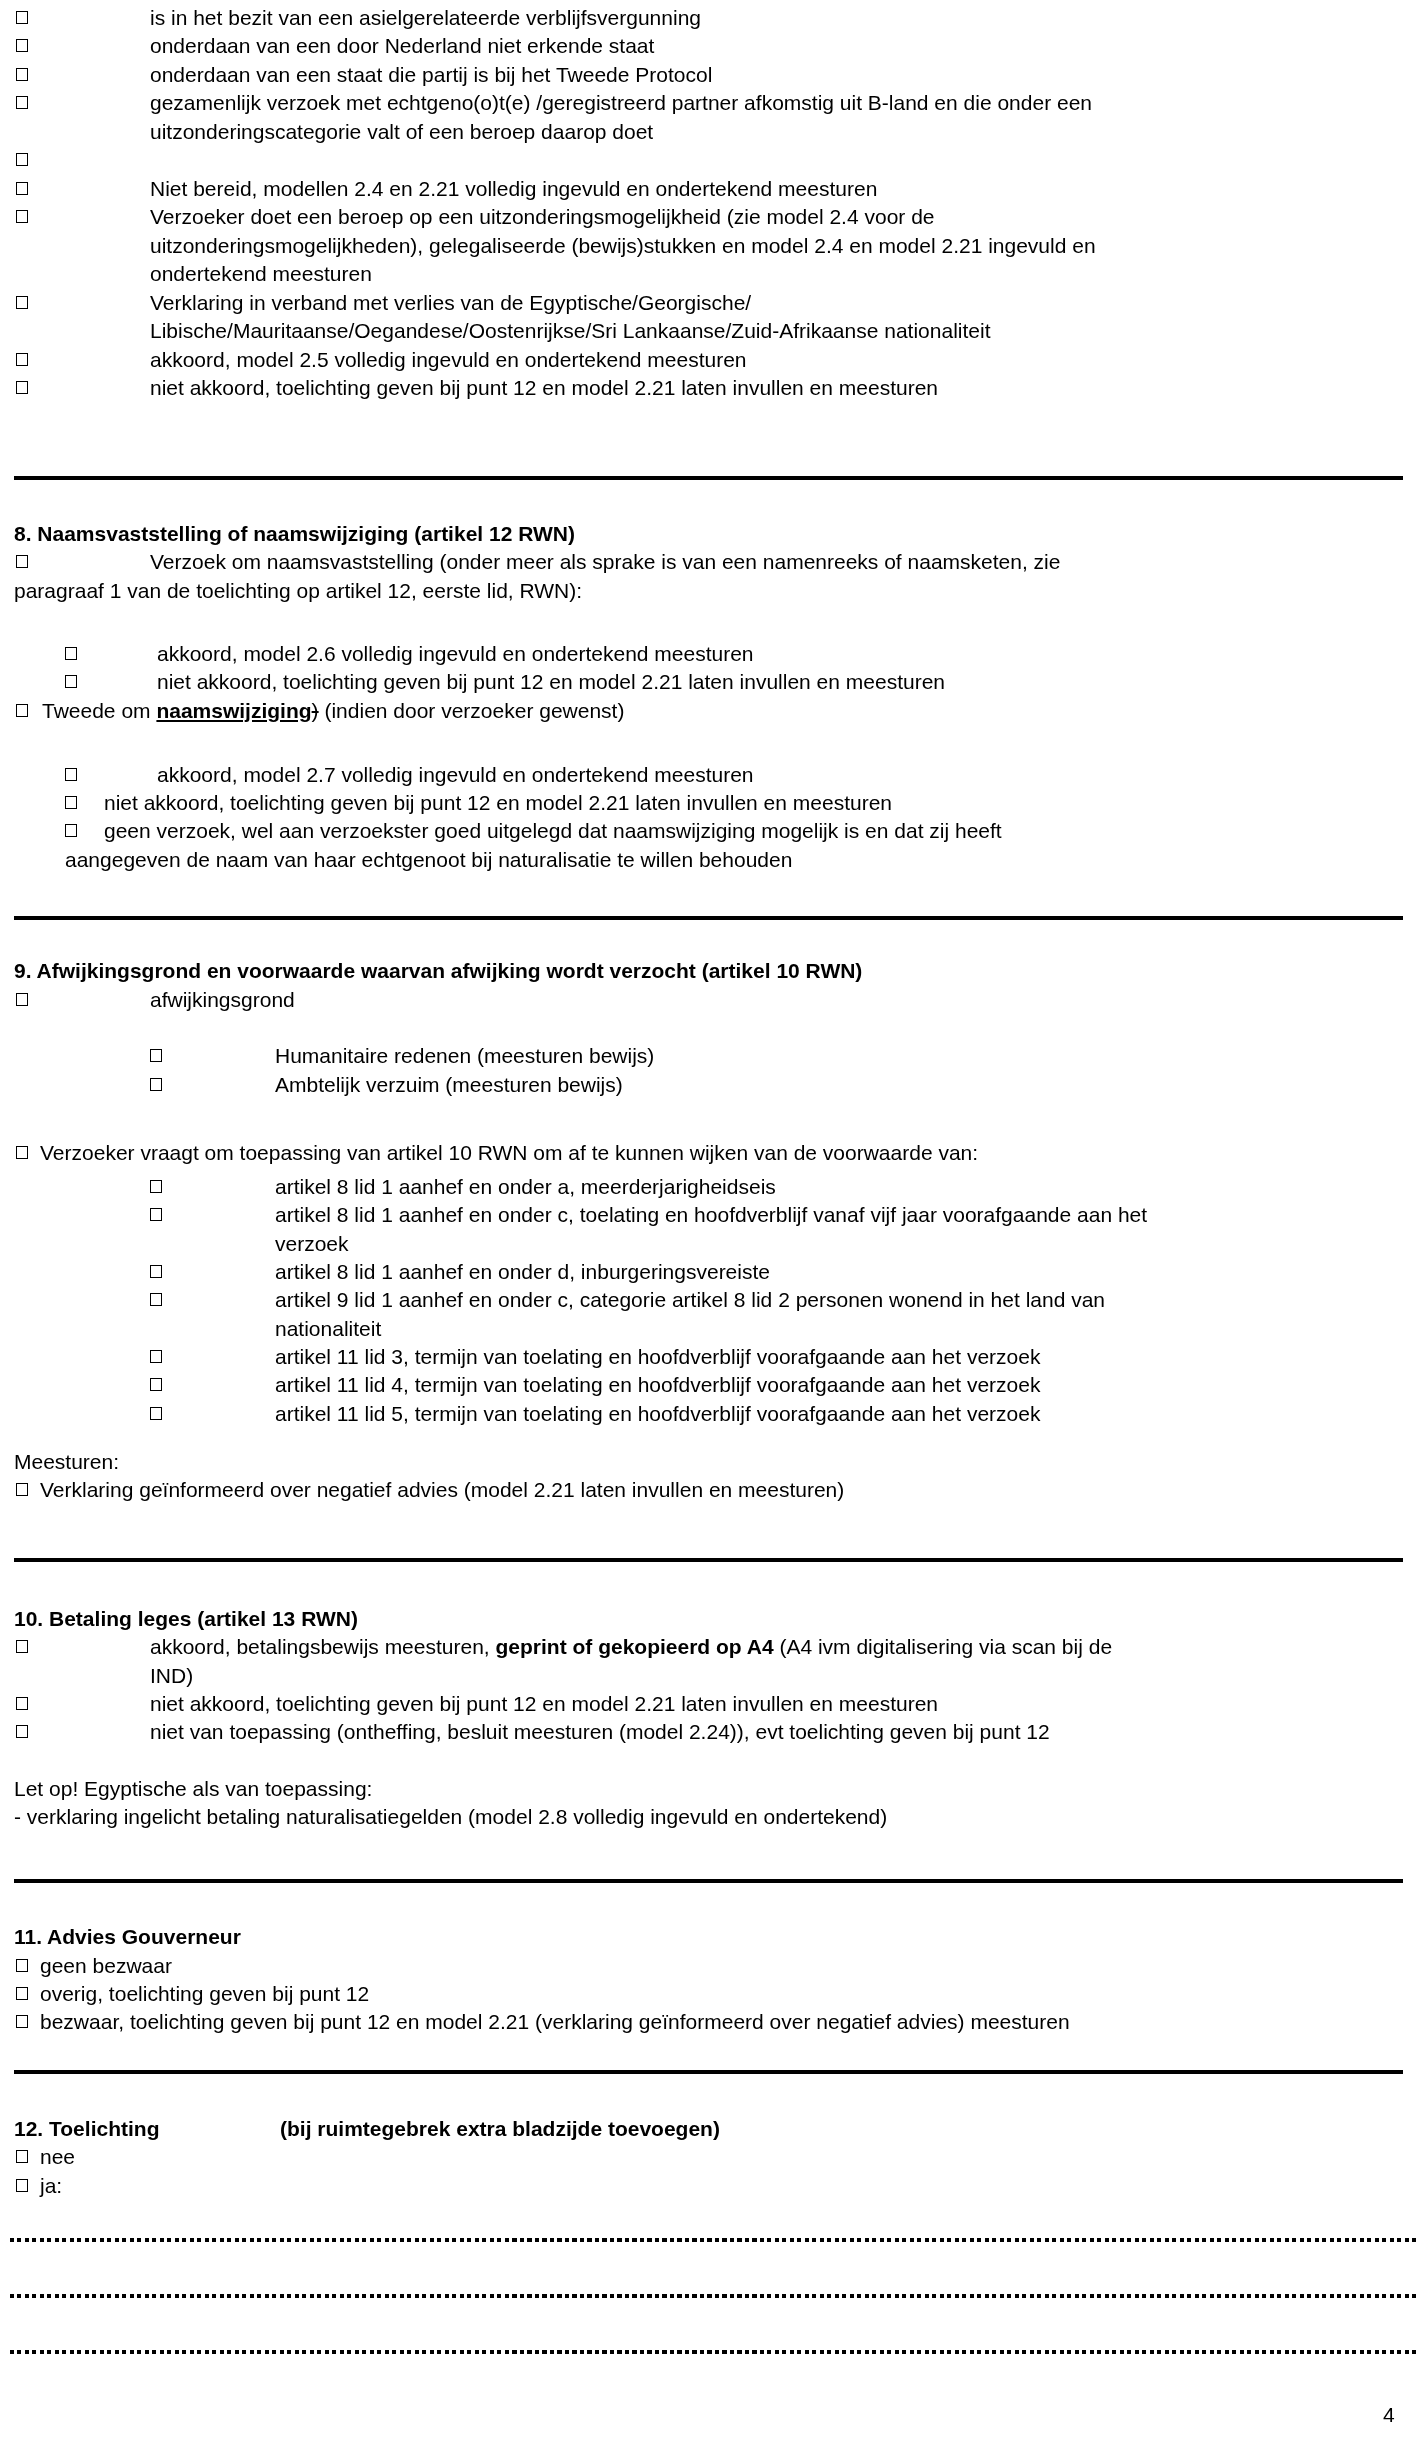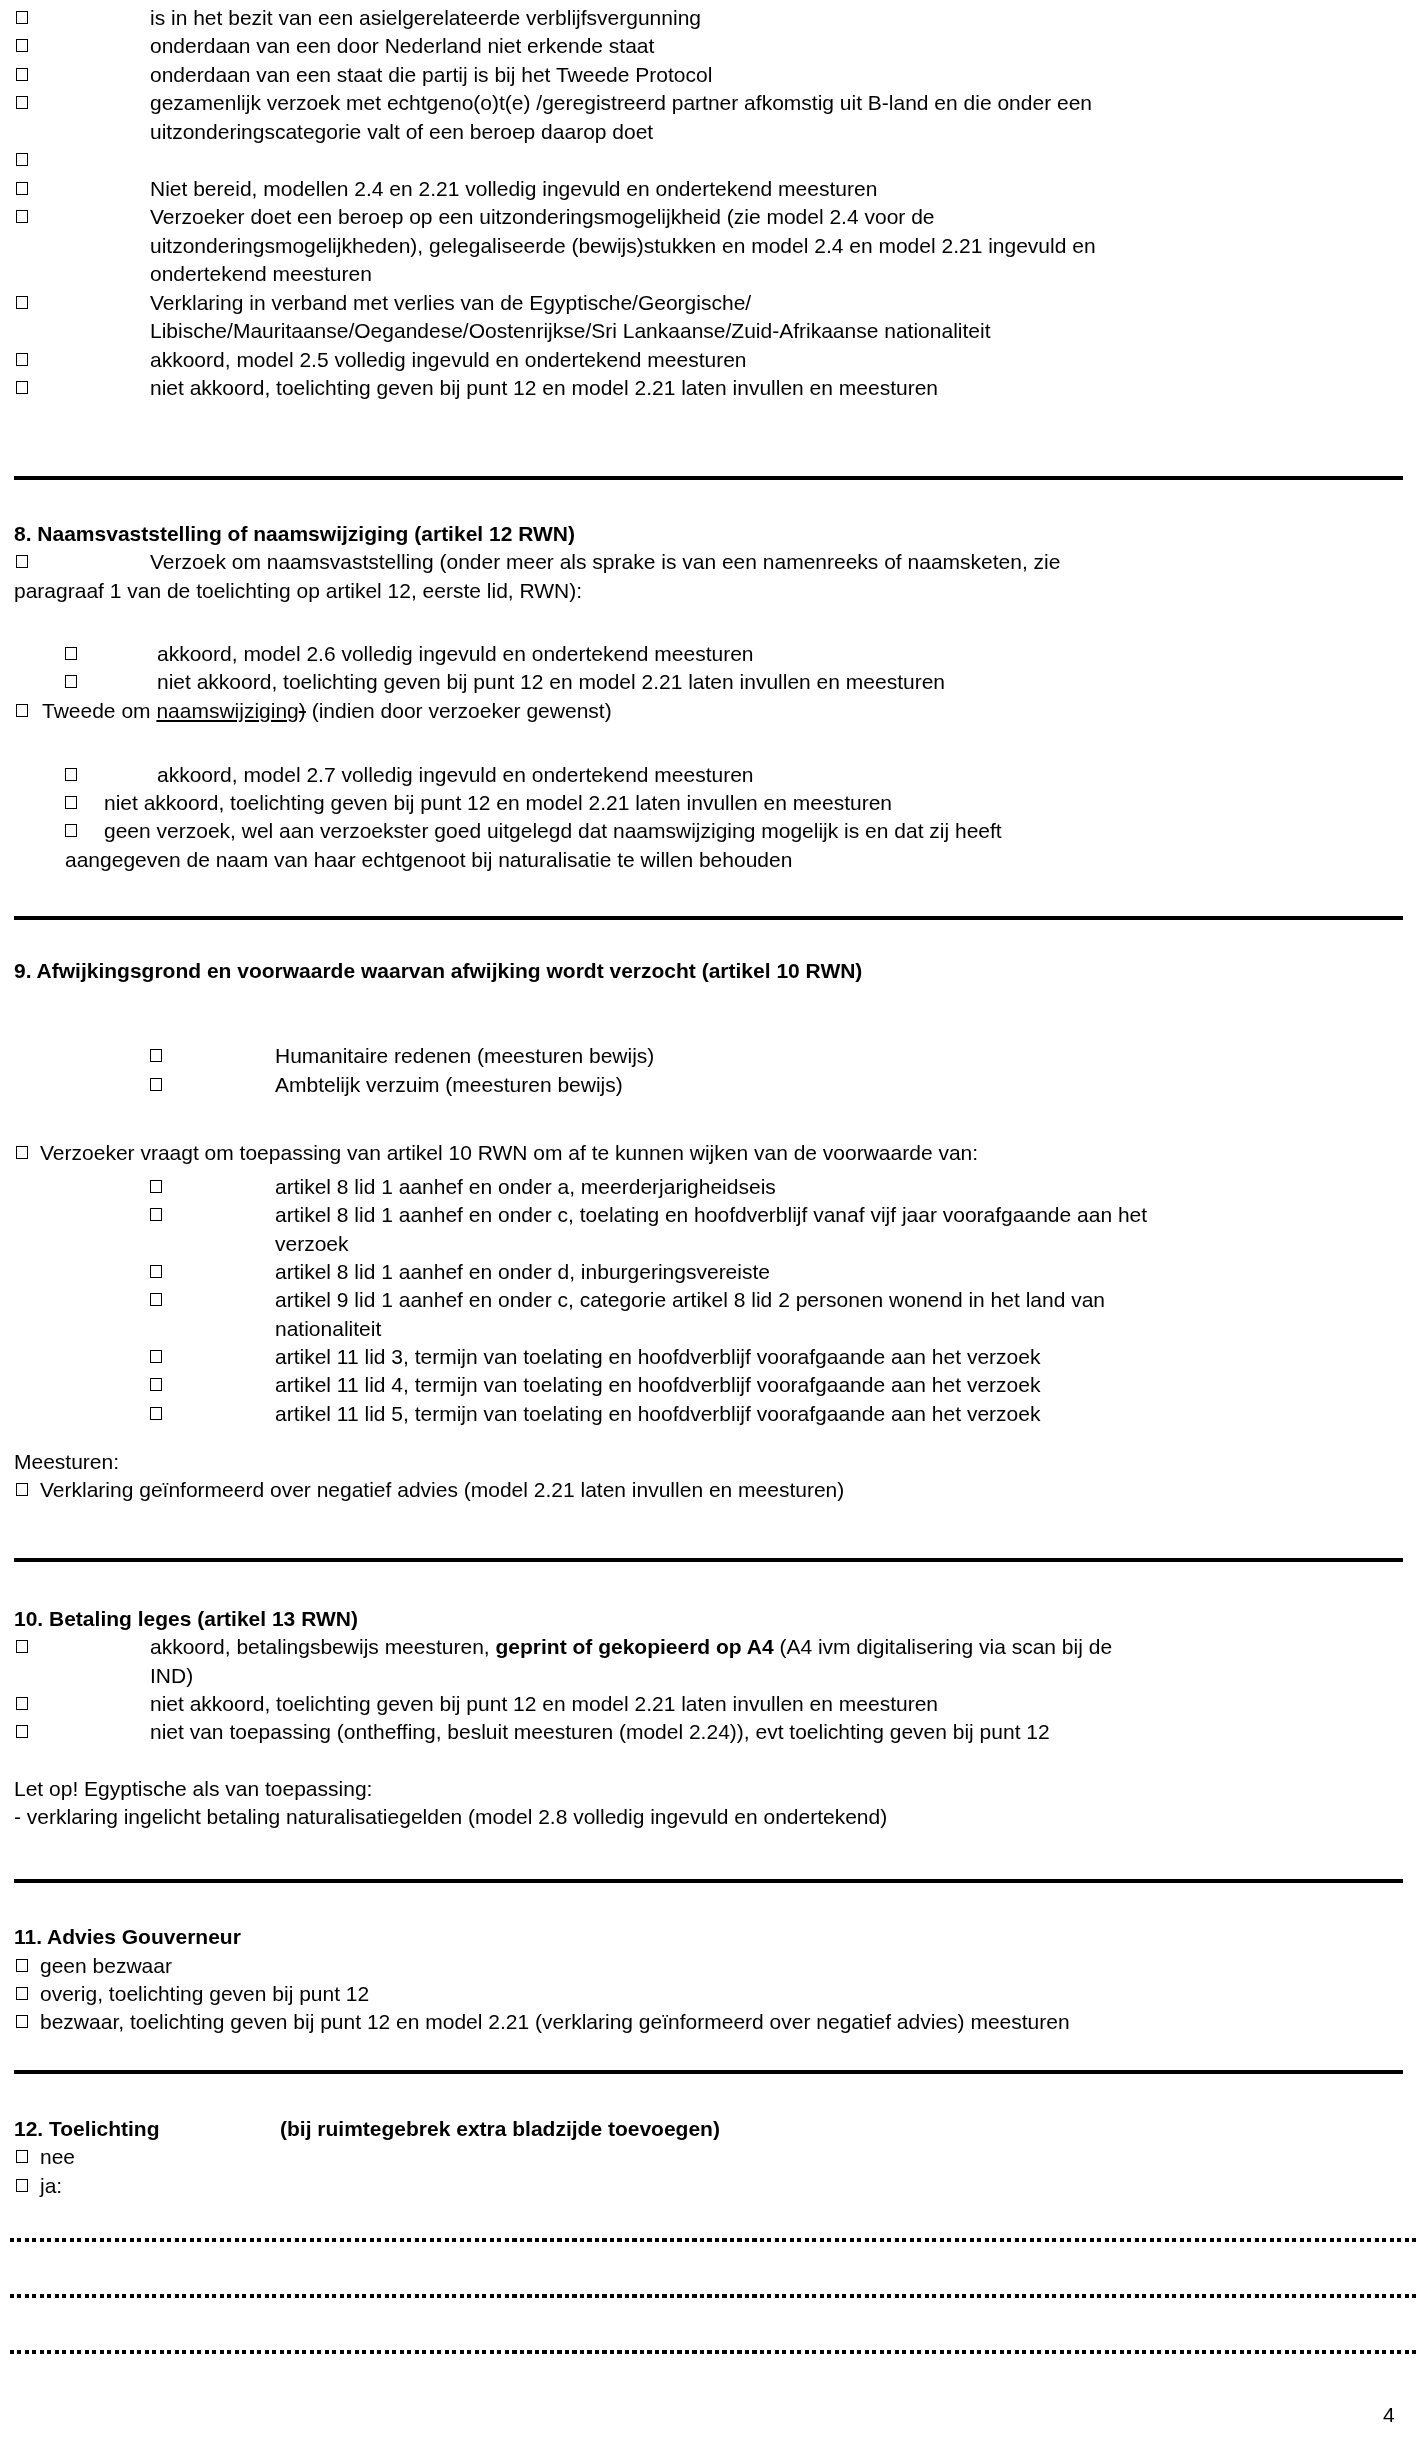--- a/index.html
+++ b/index.html
@@ -5,21 +5,21 @@
   html,body{margin:0;padding:0;background:#888;}
   .page{position:relative;width:1417px;height:2456px;background:#ffffff;
         font-family:"Liberation Sans",sans-serif;font-size:21px;color:#000;overflow:hidden;}
   .ln{position:absolute;left:0;right:0;height:29px;line-height:29px;white-space:nowrap;}
   .tx{position:absolute;top:0;}
   .cb{position:absolute;top:8px;width:10px;height:11px;border:1.5px solid #000;background:#fff;}
   .x0{left:16px}.x1{left:65px}.x2{left:150px}
   .t14{left:14px}.t40{left:40px}.t42{left:42px}.t65{left:65px}.t104{left:104px}
   .t150{left:150px}.t157{left:157px}.t275{left:275px}.t284{left:280px}
   .hd{font-weight:bold;text-align:center;}
-  .un{text-decoration:underline;}
+  .un{text-decoration:underline;font-weight:bold;}
   .st{text-decoration:line-through;}
   .rule{position:absolute;left:14px;width:1389px;height:4px;background:#000;}
   .dots{position:absolute;left:10px;right:0;height:4px;
         background:repeating-linear-gradient(90deg,#000 0 4px,transparent 4px 7.5px);}
   .pgnum{position:absolute;top:0;left:1383px;}
 </style>
 </head>
 <body>
 
 <div class="page">
@@ -114,20 +114,24 @@
     </div>
   <div class="ln" style="top:845px">
       <span class="tx t65">aangegeven de naam van haar echtgenoot bij naturalisatie te willen behouden</span>
     </div>
 
   <div class="rule" style="top:916px"></div>
 
   <div class="ln hd" style="top:956px">
       <span class="tx t14">9. Afwijkingsgrond en voorwaarde waarvan afwijking wordt verzocht (artikel 10 RWN)</span>
     </div>
+  <div class="ln" style="top:985px">
+      <span class="cb x0"></span>
+      <span class="tx t150">afwijkingsgrond</span>
+    </div>
   <div class="ln" style="top:1041px">
       <span class="cb x2"></span>
       <span class="tx t275">Humanitaire redenen (meesturen bewijs)</span>
     </div>
   <div class="ln" style="top:1070px">
       <span class="cb x2"></span>
       <span class="tx t275">Ambtelijk verzuim (meesturen bewijs)</span>
     </div>
   <div class="ln" style="top:1138px">
       <span class="cb x0"></span>

